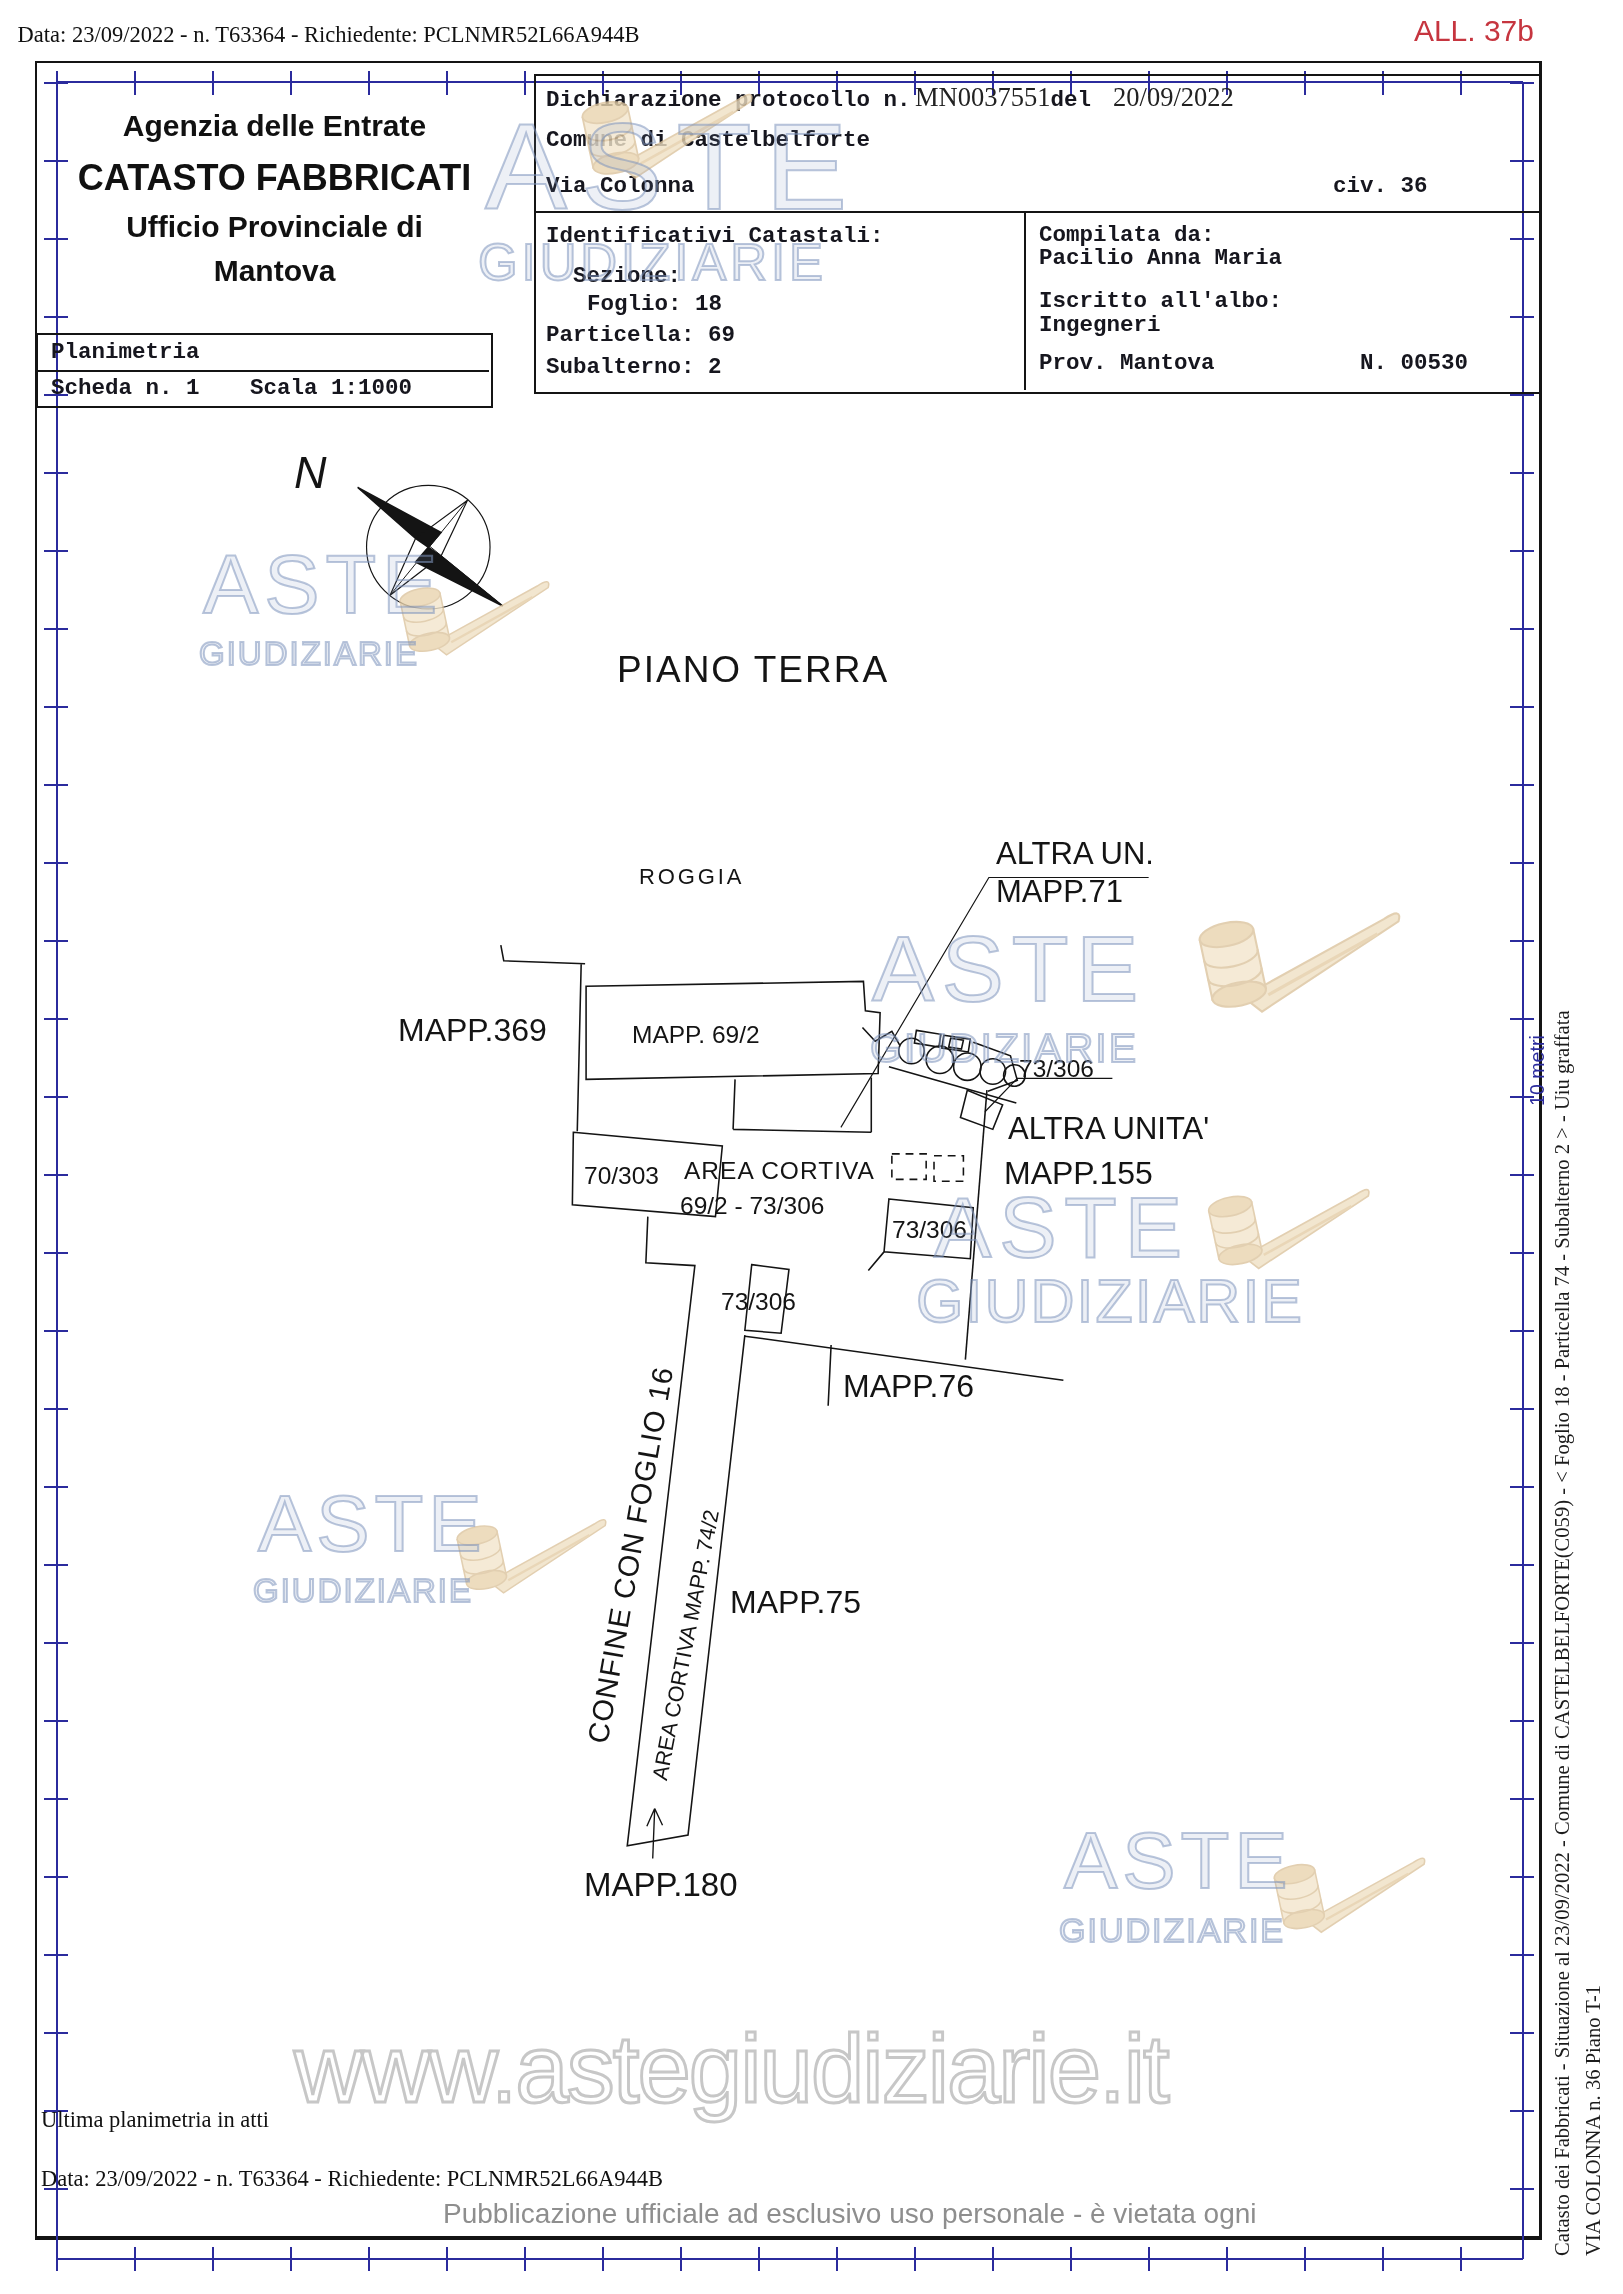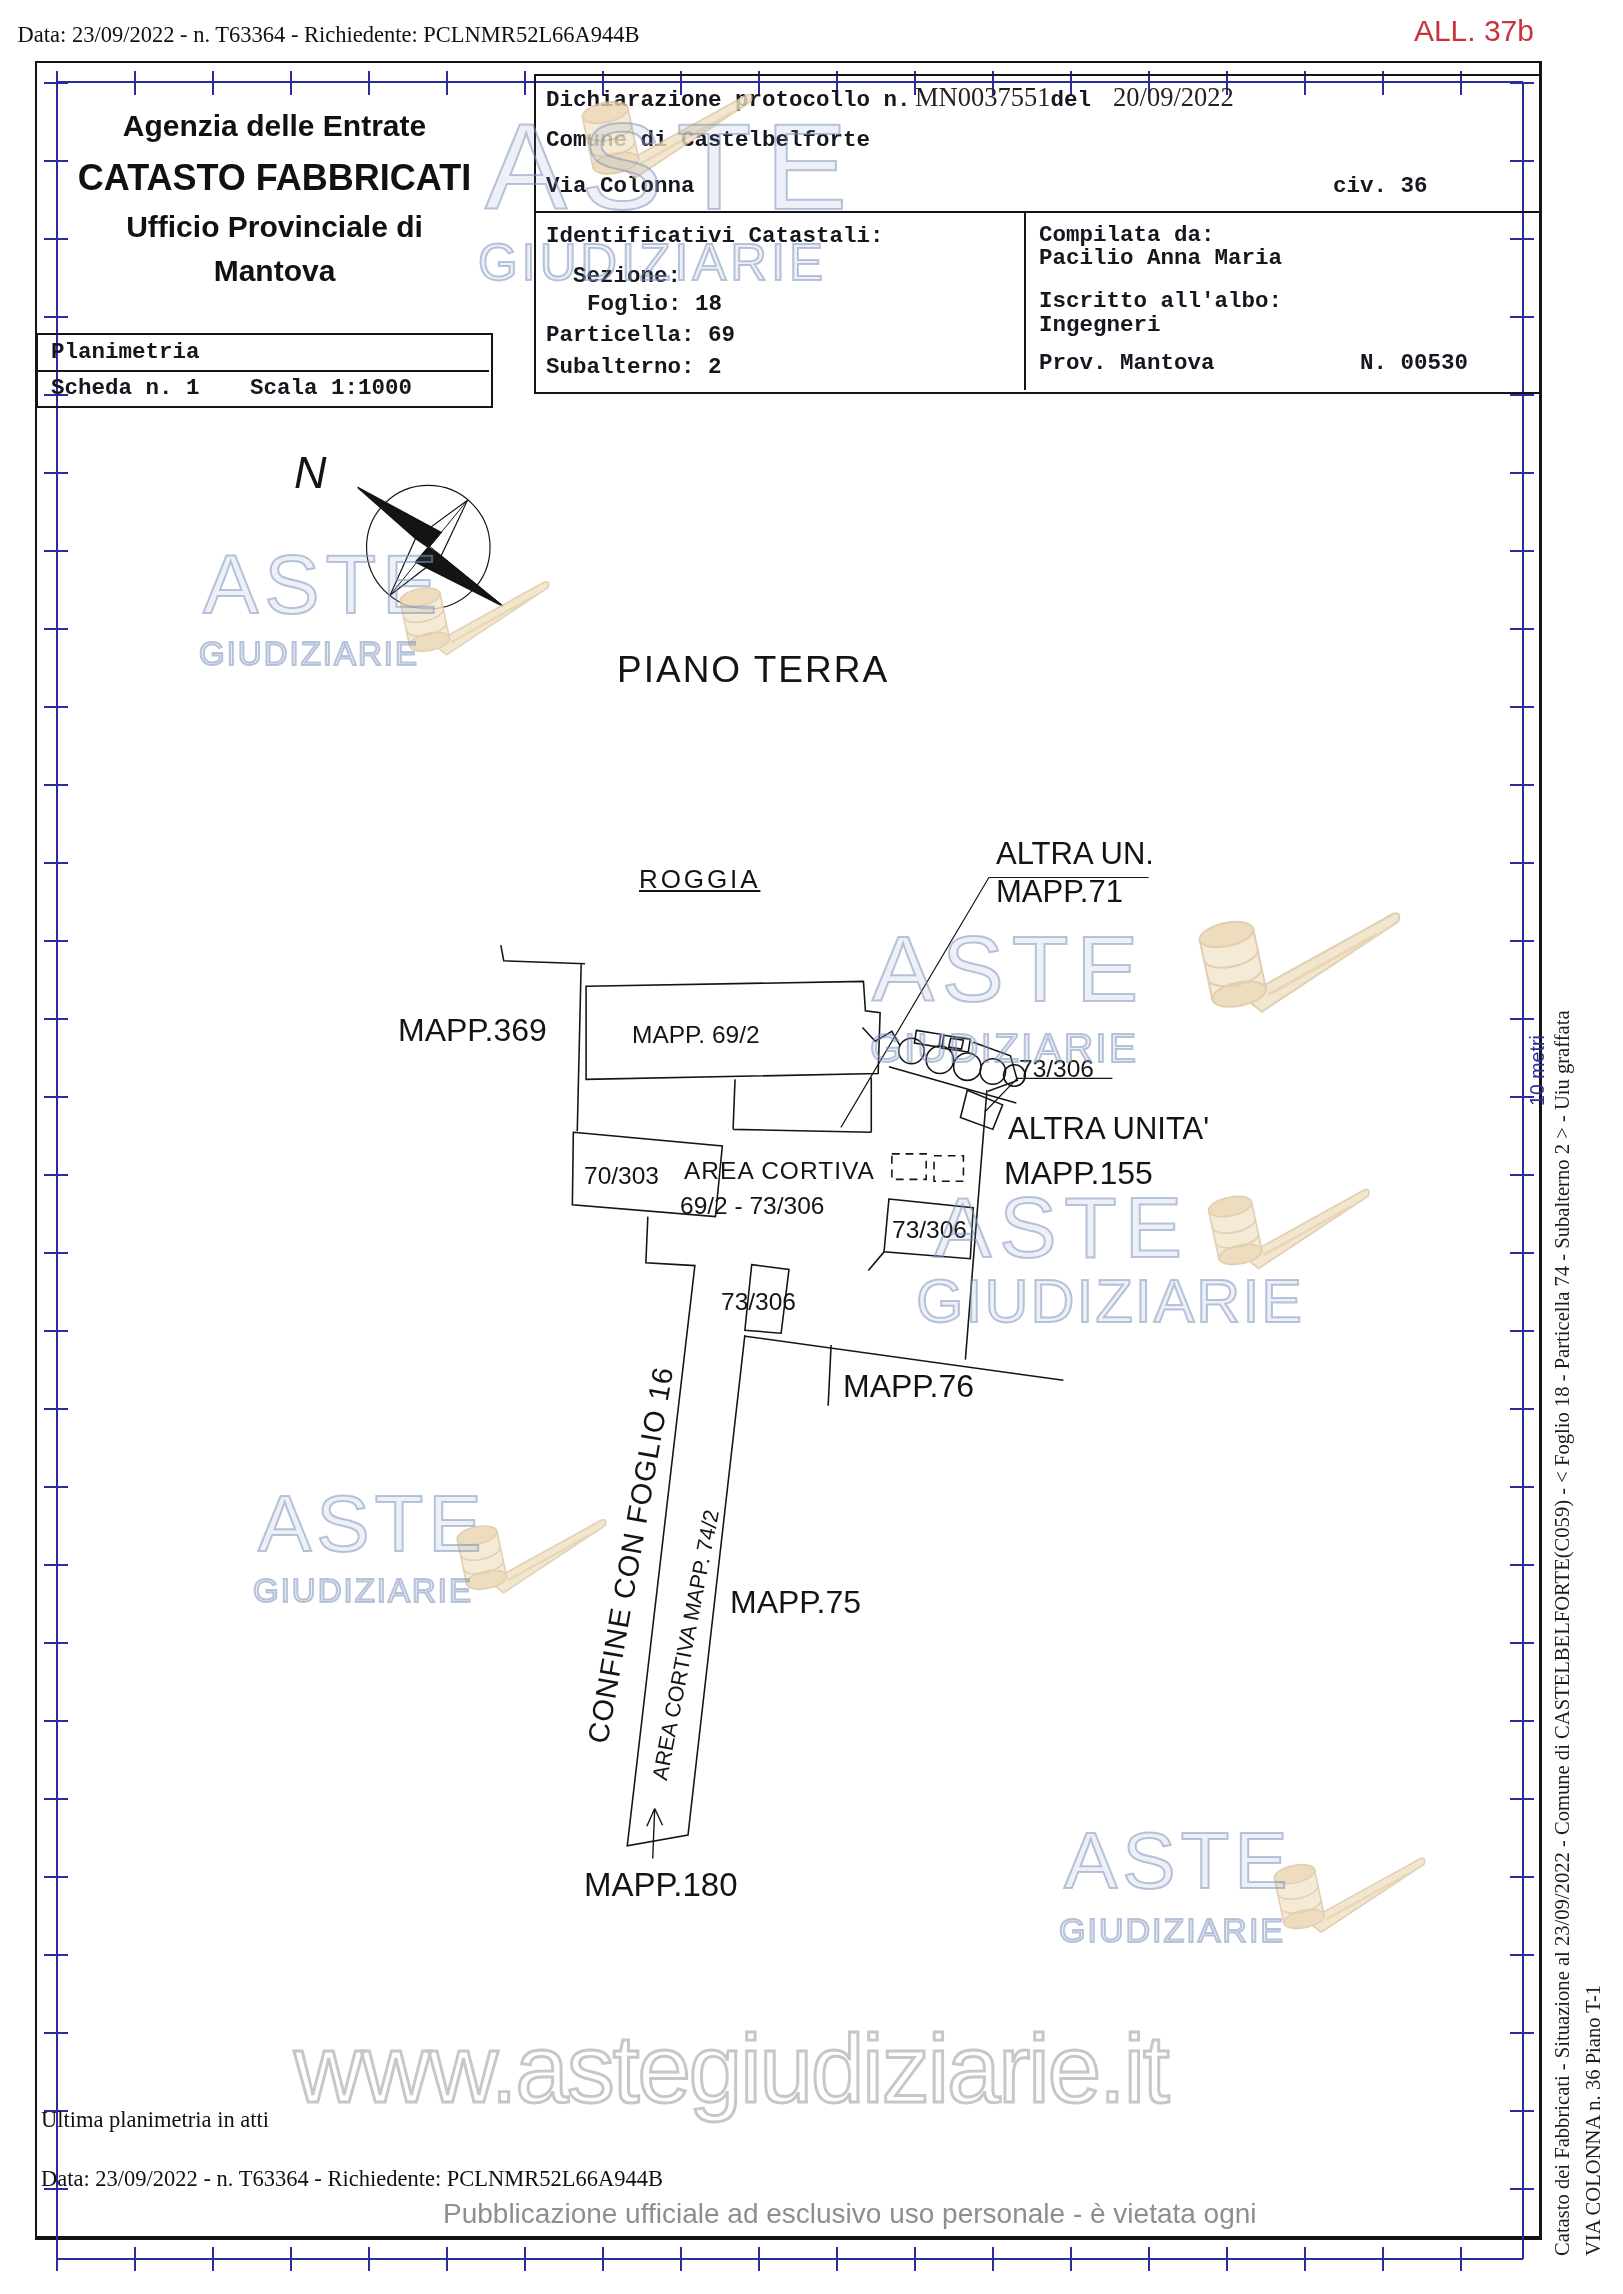--- a/index.html
+++ b/index.html
@@ -139,21 +139,21 @@
 
       <path d="M1172,895 L1009,895 L858,1150" stroke-width="1.2"></path>
       <path d="M1135,1100 L1038,1100 L1005,1134" stroke-width="1.2"></path>
 
       <path d="M666,1896 L668,1845 M668,1845 L660,1863 M668,1845 L676,1862" stroke-width="1.4"></path>
     </g>
   </svg>
 
   <div class="plab" style="left:294px;top:447px;font-size:45px;font-style:italic;font-weight:500;">N</div>
   <div class="plab" style="left:617px;top:649px;font-size:37px;letter-spacing:2px;">PIANO TERRA</div>
-  <div class="plab" style="left:639px;top:864px;font-size:26px;letter-spacing:2.9px;text-decoration:underline;">ROGGIA</div>
+  <div class="plab" style="left:639px;top:864px;font-size:22px;letter-spacing:2.9px;">ROGGIA</div>
   <div class="plab" style="left:398px;top:1012px;font-size:32px;">MAPP.369</div>
   <div class="plab" style="left:632px;top:1021px;font-size:24.5px;">MAPP. 69/2</div>
   <div class="plab" style="left:996px;top:836px;font-size:31px;">ALTRA UN.</div>
   <div class="plab" style="left:996px;top:874px;font-size:31px;">MAPP.71</div>
   <div class="plab" style="left:584px;top:1162px;font-size:24.5px;">70/303</div>
   <div class="plab" style="left:684px;top:1157px;font-size:24.5px;letter-spacing:1px;">AREA CORTIVA</div>
   <div class="plab" style="left:680px;top:1192px;font-size:24.5px;">69/2 - 73/306</div>
   <div class="plab" style="left:1019px;top:1055px;font-size:24.5px;">73/306</div>
   <div class="plab" style="left:1008px;top:1111px;font-size:31px;">ALTRA UNITA'</div>
   <div class="plab" style="left:1004px;top:1155px;font-size:32px;">MAPP.155</div>

